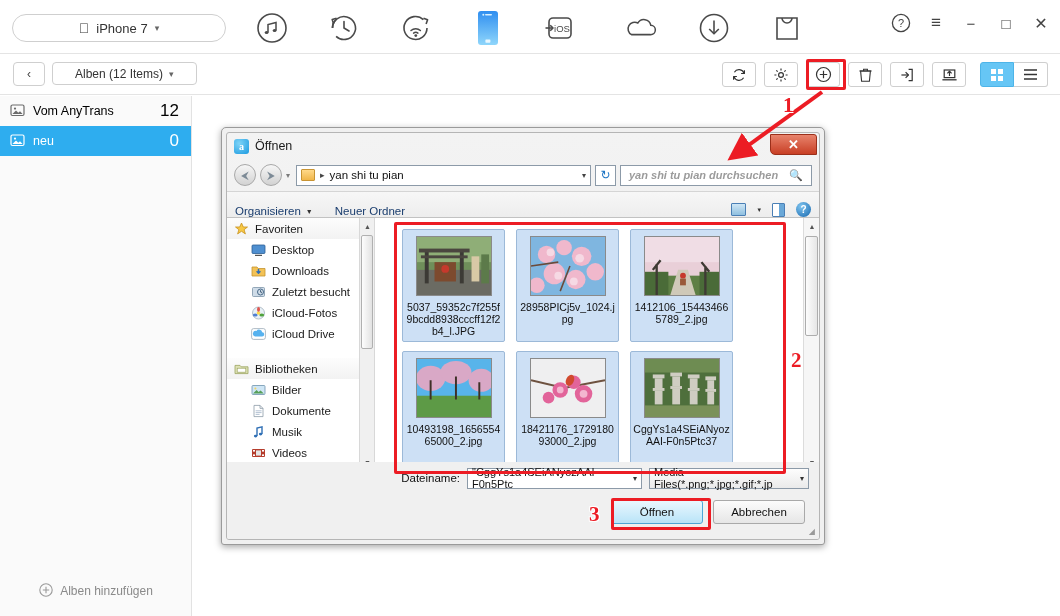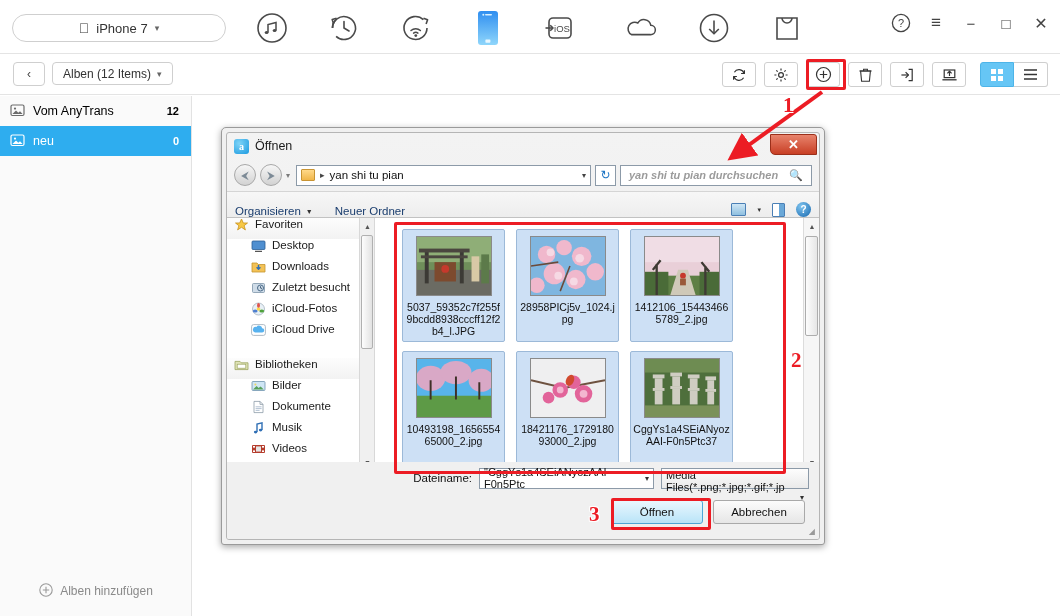--- a/index.html
+++ b/index.html
@@ -39,21 +39,21 @@
     position: absolute; left: 0; top: 55px; width: 1060px; height: 40px;
     background: #fff; border-bottom: 1px solid #e4e4e4;
   }
   .back-btn {
     position: absolute; left: 13px; top: 7px; width: 32px; height: 24px;
     border: 1px solid #cfcfcf; border-radius: 4px; background: #fff;
     display: flex; align-items: center; justify-content: center;
     font-size: 12px; color: #444;
   }
   .album-pill {
-    position: absolute; left: 52px; top: 7px; height: 23px; padding: 0 10px;
+    position: absolute; left: 52px; top: 7px; height: 23px; padding: 0 22px;
     border: 1px solid #cfcfcf; border-radius: 4px; background: #fff;
     display: flex; align-items: center; gap: 6px; font-size: 12px; color: #333;
   }
   .act-btns { position: absolute; right: 12px; top: 7px; display: flex; align-items: center; }
   .act-btn {
     width: 34px; height: 25px; border: 1px solid #cfcfcf; border-radius: 3px;
     background: #fff; margin-left: 8px;
     display: flex; align-items: center; justify-content: center;
   }
   .viewgroup { display: flex; margin-left: 14px; }
@@ -69,21 +69,21 @@
   .sidebar {
     position: absolute; left: 0; top: 96px; width: 192px; height: 520px;
     background: #fafafa; border-right: 1px solid #e2e2e2;
   }
   .side-item {
     height: 30px; display: flex; align-items: center; padding: 0 12px 0 10px;
     font-size: 12.5px; color: #000000; gap: 8px;
   }
   .side-item.sel { background: #2eadef; color: #fff; }
   .side-name { flex: 1; }
-  .side-count { font-size: 11px; font-weight: bold; }
+  .side-count { font-size: 17px; }
   .add-album {
     position: absolute; left: 0; bottom: 12px; width: 192px; height: 26px;
     display: flex; align-items: center; justify-content: center; gap: 7px;
     font-size: 12px; color: #8a8a8a;
   }
 
   
   .dlg {
     position: absolute; left: 221px; top: 127px; width: 604px; height: 418px;
     background: #f0f0f0;
@@ -169,21 +169,21 @@
     color: #fff; font-size: 10px; font-weight: bold;
     display: flex; align-items: center; justify-content: center;
   }
 
   .dlg-body { display: flex; height: 252px; background: #fff; }
   .navpane {
     width: 148px; background: #fff; border-right: 1px solid #d8d8d8;
     position: relative; overflow: hidden;
   }
   .nav-entry {
-    height: 21px; display: flex; gap: 6px;
+    height: 21px; display: flex; align-items: center; gap: 6px;
     font-size: 11.5px; color: #1a1a1a; padding-left: 12px;
   }
   .nav-entry.head { font-weight: normal; padding-left: 7px; background: linear-gradient(#fdfdfd,#f2f2f2); }
   .nav-entry.child { padding-left: 24px; }
   .nav-gap { height: 14px; }
   .nav-ico { width: 15px; height: 14px; flex: 0 0 15px; border-radius: 2px; }
   .navscroll {
     position: absolute; right: 0; top: 0; width: 15px; height: 100%;
     background: #f0f0f0; border-left: 1px solid #d8d8d8;
   }
@@ -223,23 +223,23 @@
 
   .dlg-footer { position: absolute; left: 0; right: 0; bottom: 0; height: 77px; background: #f0f0f0; }
   .fn-row { display: flex; align-items: center; height: 28px; padding: 4px 10px 0 0; justify-content: flex-end; gap: 7px; }
   .fn-label { font-size: 11.5px; color: #111; }
   .fn-input {
     width: 175px; height: 21px; background: #fff; border: 1px solid #8c9aa8;
     display: flex; align-items: center; padding: 0 4px; font-size: 11px; color: #111;
   }
   .fn-caret { margin-left: auto; font-size: 8px; color: #333; }
   .fn-filter {
-    width: 148px; height: 21px; background: linear-gradient(#fdfdfd,#eaeaea);
+    width: 160px; height: 21px; background: linear-gradient(#fdfdfd,#eaeaea);
     border: 1px solid #8c9aa8; display: flex; align-items: center;
-    padding: 0 4px; font-size: 11px; color: #111; flex-direction: column;
+    padding: 0 4px; font-size: 11px; color: #111;
   }
   .btn-row { display: flex; align-items: center; justify-content: flex-end; gap: 10px; padding: 10px 14px 0 0; }
   .dbtn {
     width: 92px; height: 24px; border-radius: 3px;
     display: flex; align-items: center; justify-content: center;
     font-size: 11.5px; color: #111;
   }
   .dbtn.primary { background: linear-gradient(#eaf7fe,#b9e4f8); border: 1px solid #4ea6d6; }
   .dbtn.normal { background: linear-gradient(#fcfcfc,#e6e6e6); border: 1px solid #a9a9a9; }
   .grip { position: absolute; right: 4px; bottom: 3px; font-size: 8px; color: #9a9a9a; }

